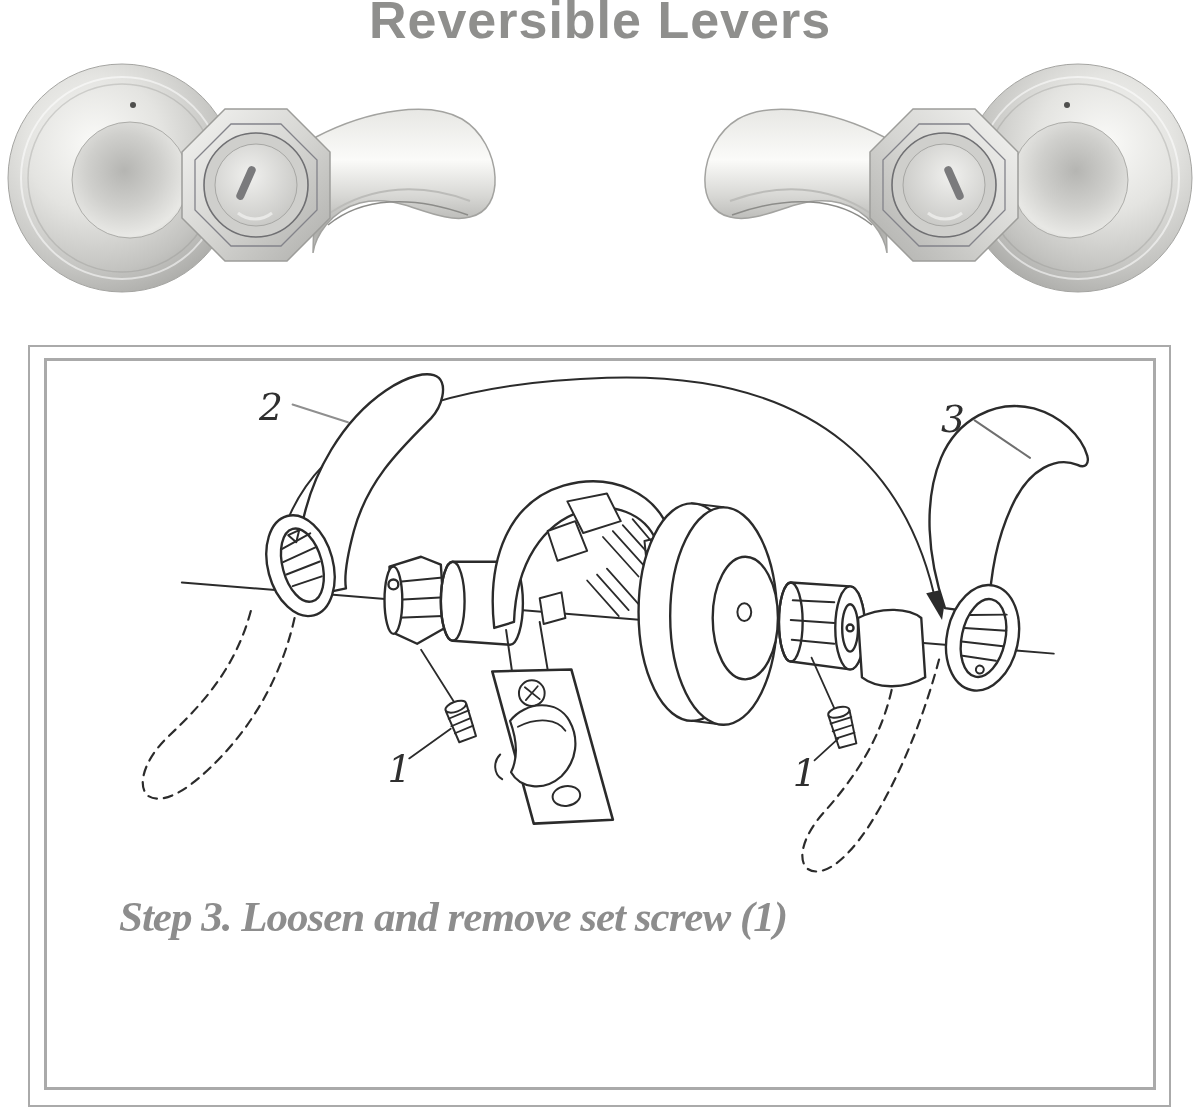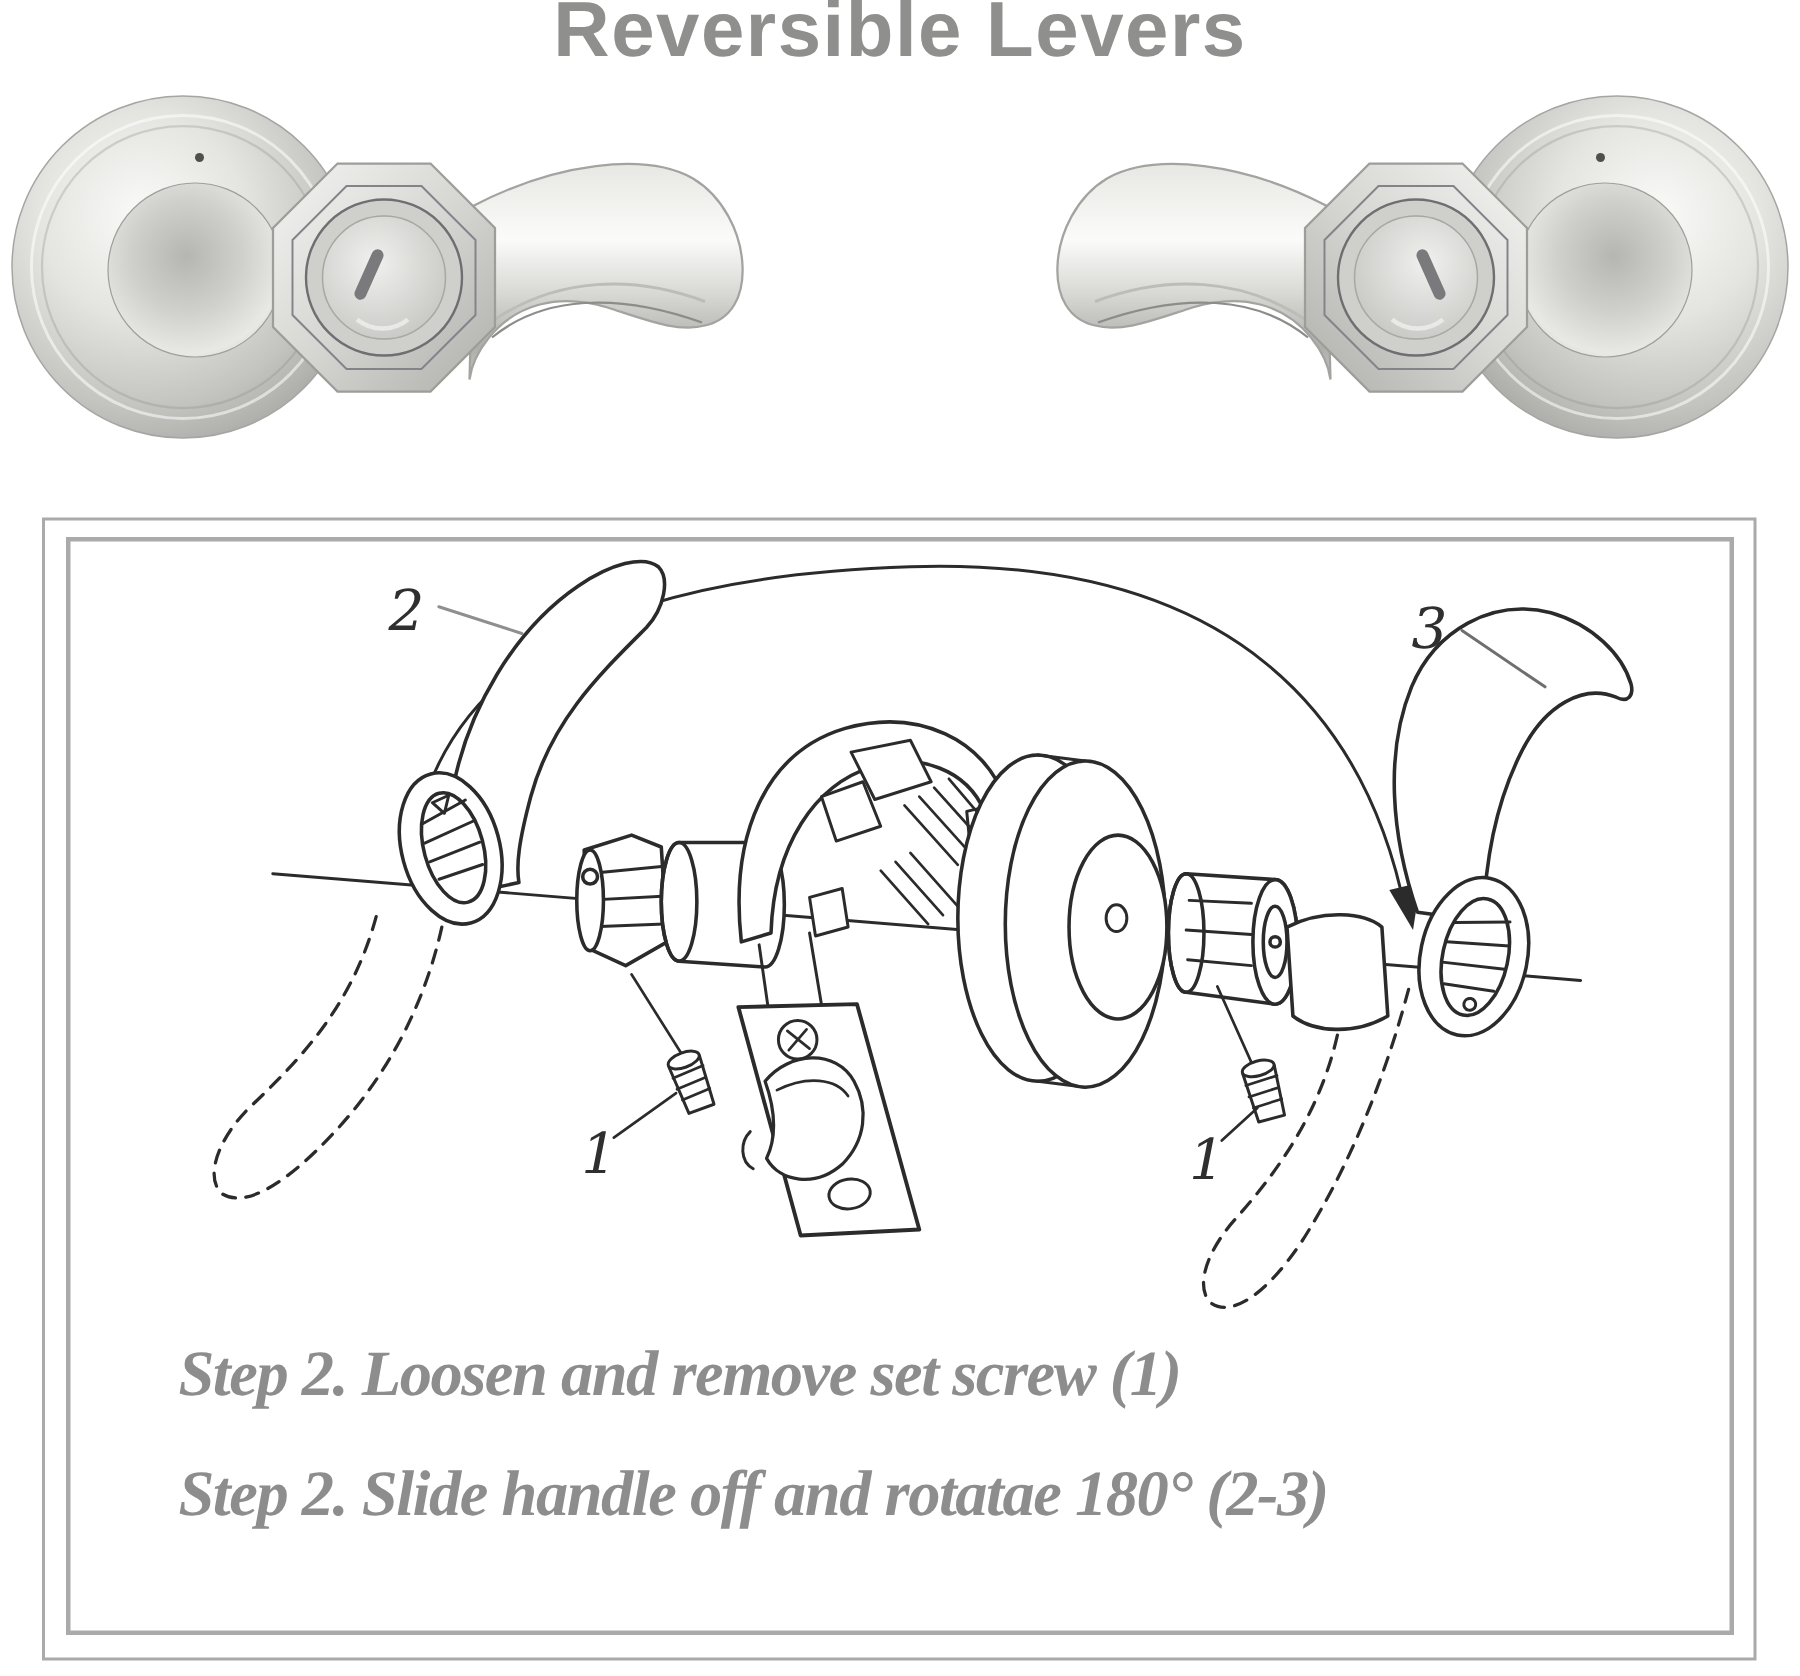--- a/index.html
+++ b/index.html
@@ -217,18 +217,17 @@
 
       <path d="M 242 42 L 298 60" stroke="#8f8f8f" stroke-width="2"></path>
       <path d="M 932 58 L 988 96" stroke="#6f6f6f" stroke-width="2"></path>
       <text class="callout" x="208" y="58" stroke="none">2</text>
       <text class="callout" x="898" y="70" stroke="none">3</text>
       <text class="callout" x="338" y="424" stroke="none">1</text>
       <text class="callout" x="748" y="428" stroke="none">1</text>
     </svg>
 
     <div class="steps">
-      <div class="step-line">Step 2. Loosen and remove set screw (1)</div>
-      <div class="step-line">Step 2. Slide handle off and rotatae 180° (2-3)</div>
+      <div class="step-line">Step 3. Loosen and remove set screw (1)</div>
     </div>
 
   </div>
 </div>
 
 </body></html>

